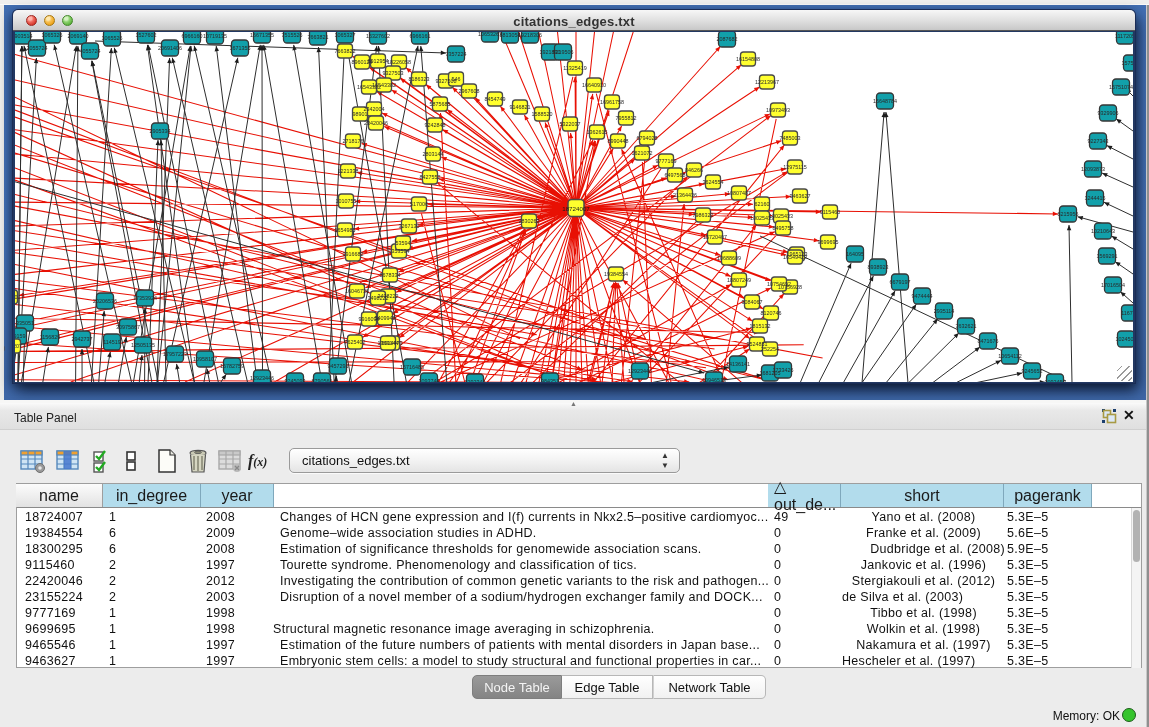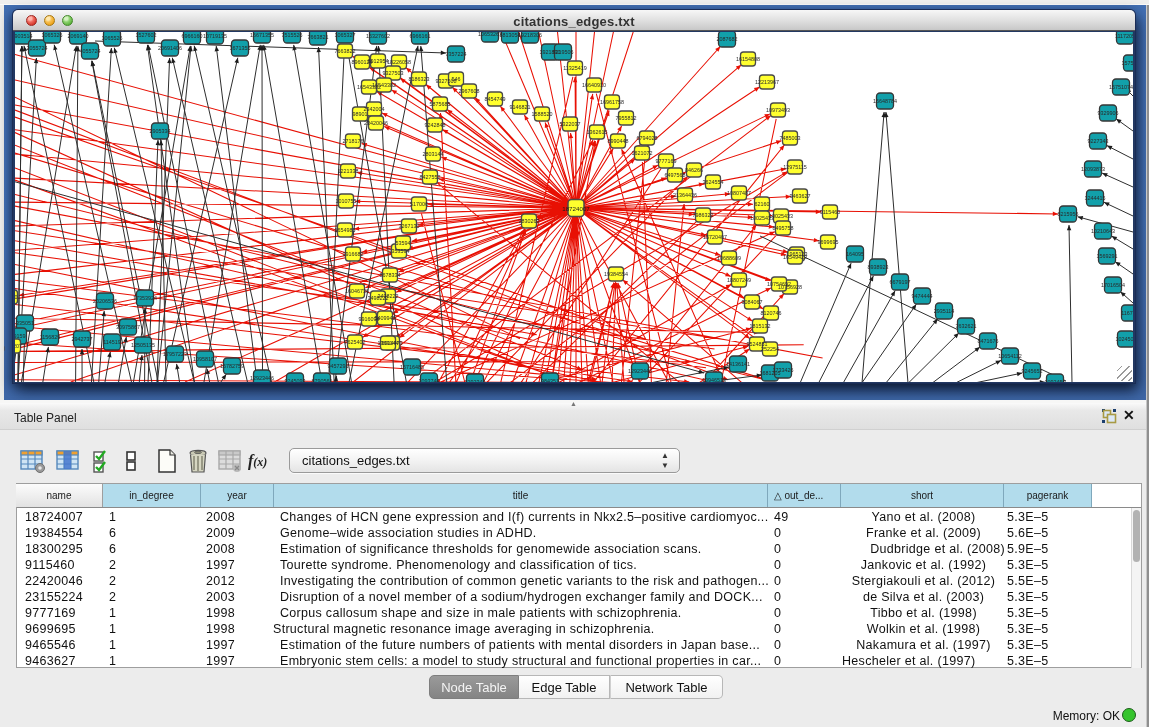--- a/index.html
+++ b/index.html
@@ -42,30 +42,30 @@
 #toolbar { left:0; top:27px; width:100%; height:50px; }
 .tbico { top:18px; }
 #combo { left:289px; top:18px; width:391px; height:25px; border:1px solid #9a9a9a; border-radius:5px;
   background:linear-gradient(180deg,#ffffff 0,#f4f4f4 45%,#e4e4e4 100%);
   box-shadow:0 1px 1px rgba(255,255,255,0.8); }
 #combotext { left:12px; top:4px; font-size:13px; color:#111; }
 #comboarrows { right:10px; top:2px; font-size:8px; color:#333; line-height:10px; text-align:center;}
 
 
 #tablebox { left:16px; top:483px; width:1126px; height:185px; background:#fff; border:1px solid #9e9e9e; }
-.hcell { top:0; height:23px; border-right:1px solid #7fa8bc; font-size:10px; color:#1a1a1a;
+.hcell { top:0; height:23px; border-right:1px solid #7fa8bc; font-size:16px; color:#1a1a1a;
   display:flex; align-items:center; justify-content:center; background:#b2dcec; }
 #hname { background:linear-gradient(180deg,#fcfcfc,#e2e2e2); border-right:1px solid #9e9e9e; }
 #hdr { left:0; top:0; width:1124px; height:24px; border-bottom:1px solid #8a8a8a; background:#fff;}
 .rowtext { font-size:12.5px; color:#111; white-space:pre; letter-spacing:0.3px; }
 #scroll { left:1114px; top:24px; width:10px; height:160px; background:#f4f4f4; border-left:1px solid #d8d8d8;}
 #thumb { left:1px; top:2px; width:7px; height:52px; background:#b2b2b2; border-radius:4px; }
 
 
-.seg { top:675px; height:24px; font-size:13px; display:flex; align-items:center; justify-content:center; }
+.seg { top:675px; height:24px; font-size:13px; display:flex; align-items:center; justify-content:center;margin-left:43px; }
 #seg1 { left:429px; width:90px; background:linear-gradient(180deg,#9a9a9a,#848484); color:#f4f4f4;
   border:1px solid #7e7e7e; border-radius:5px 0 0 5px; }
 #seg2 { left:519px; width:91px; background:linear-gradient(180deg,#ffffff,#f1f1f1); color:#111;
   border:1px solid #b7b7b7; border-left:none; }
 #seg3 { left:610px; width:113px; background:linear-gradient(180deg,#ffffff,#f1f1f1); color:#111;
   border:1px solid #b7b7b7; border-left:1px solid #d0d0d0; border-radius:0 5px 5px 0; }
 
 #memtext { left:1040px; top:709px; width:80px; text-align:right; font-size:12px; color:#111; }
 #memdot { left:1122px; top:708px; width:14px; height:14px; border-radius:50%; background:#35c42d; border:1.5px solid #1f5c1d;}
 </style>
@@ -667,21 +667,20 @@
       <div class="abs" id="comboarrows">▲<br>▼</div>
     </div>
   </div>
 </div>
 
 <div class="abs" id="tablebox">
     <div class="abs" id="hdr">
       <div class="abs hcell" id="hname" style="left:-1px;width:87px;">name</div>
       <div class="abs hcell" style="left:86px;width:98px;">in_degree</div>
       <div class="abs hcell" style="left:184px;width:73px;">year</div>
-      <div class="abs hcell" style="left:257px;width:494px;">title</div>
       <div class="abs hcell" style="left:751px;width:73px;justify-content:flex-start;padding-left:6px;">△ out_de...</div>
       <div class="abs hcell" style="left:824px;width:163px;">short</div>
       <div class="abs hcell" style="left:987px;width:88px;">pagerank</div>
     </div>
     <div class="abs rowtext" style="left:8px;top:26px">18724007</div>
     <div class="abs rowtext" style="left:92px;top:26px">1</div>
     <div class="abs rowtext" style="left:189px;top:26px">2008</div>
     <div class="abs rowtext" style="left:263px;top:26px;width:492px;overflow:hidden">Changes of HCN gene expression and I(f) currents in Nkx2.5–positive cardiomyoc...</div>
     <div class="abs rowtext" style="left:757px;top:26px">49</div>
     <div class="abs rowtext" style="left:825px;top:26px;width:163px;text-align:center">Yano et al. (2008)</div>
@@ -698,40 +697,39 @@
     <div class="abs rowtext" style="left:189px;top:58px">2008</div>
     <div class="abs rowtext" style="left:263px;top:58px;width:492px;overflow:hidden">Estimation of significance thresholds for genomewide association scans.</div>
     <div class="abs rowtext" style="left:757px;top:58px">0</div>
     <div class="abs rowtext" style="left:825px;top:58px;width:163px;text-align:right">Dudbridge et al. (2008)</div>
     <div class="abs rowtext" style="left:990px;top:58px">5.9E–5</div>
     <div class="abs rowtext" style="left:8px;top:74px">9115460</div>
     <div class="abs rowtext" style="left:92px;top:74px">2</div>
     <div class="abs rowtext" style="left:189px;top:74px">1997</div>
     <div class="abs rowtext" style="left:263px;top:74px;width:492px;overflow:hidden">Tourette syndrome. Phenomenology and classification of tics.</div>
     <div class="abs rowtext" style="left:757px;top:74px">0</div>
-    <div class="abs rowtext" style="left:825px;top:74px;width:163px;text-align:center">Jankovic et al. (1992)</div>
+    <div class="abs rowtext" style="left:825px;top:74px;width:163px;text-align:center">Jankovic et al. (1996)</div>
     <div class="abs rowtext" style="left:990px;top:74px">5.3E–5</div>
     <div class="abs rowtext" style="left:8px;top:90px">22420046</div>
     <div class="abs rowtext" style="left:92px;top:90px">2</div>
     <div class="abs rowtext" style="left:189px;top:90px">2012</div>
     <div class="abs rowtext" style="left:263px;top:90px;width:492px;overflow:hidden">Investigating the contribution of common genetic variants to the risk and pathogen...</div>
     <div class="abs rowtext" style="left:757px;top:90px">0</div>
     <div class="abs rowtext" style="left:825px;top:90px;width:163px;text-align:center">Stergiakouli et al. (2012)</div>
     <div class="abs rowtext" style="left:990px;top:90px">5.5E–5</div>
     <div class="abs rowtext" style="left:8px;top:106px">23155224</div>
     <div class="abs rowtext" style="left:92px;top:106px">2</div>
     <div class="abs rowtext" style="left:189px;top:106px">2003</div>
     <div class="abs rowtext" style="left:263px;top:106px;width:492px;overflow:hidden">Disruption of a novel member of a sodium/hydrogen exchanger family and DOCK...</div>
     <div class="abs rowtext" style="left:757px;top:106px">0</div>
-    <div class="abs rowtext" style="left:825px;top:106px;width:163px;text-align:center">de Silva et al. (2003)</div>
+    <div class="abs rowtext" style="left:825px;top:106px;width:163px;text-align:left">de Silva et al. (2003)</div>
     <div class="abs rowtext" style="left:990px;top:106px">5.3E–5</div>
     <div class="abs rowtext" style="left:8px;top:122px">9777169</div>
     <div class="abs rowtext" style="left:92px;top:122px">1</div>
     <div class="abs rowtext" style="left:189px;top:122px">1998</div>
-    <div class="abs rowtext" style="left:263px;top:122px;width:492px;overflow:hidden">Corpus callosum shape and size in male patients with schizophrenia.</div>
     <div class="abs rowtext" style="left:757px;top:122px">0</div>
     <div class="abs rowtext" style="left:825px;top:122px;width:163px;text-align:center">Tibbo et al. (1998)</div>
     <div class="abs rowtext" style="left:990px;top:122px">5.3E–5</div>
     <div class="abs rowtext" style="left:8px;top:138px">9699695</div>
     <div class="abs rowtext" style="left:92px;top:138px">1</div>
     <div class="abs rowtext" style="left:189px;top:138px">1998</div>
     <div class="abs rowtext" style="left:256px;top:138px;width:492px;overflow:hidden">Structural magnetic resonance image averaging in schizophrenia.</div>
     <div class="abs rowtext" style="left:757px;top:138px">0</div>
     <div class="abs rowtext" style="left:825px;top:138px;width:163px;text-align:center">Wolkin et al. (1998)</div>
     <div class="abs rowtext" style="left:990px;top:138px">5.3E–5</div>

